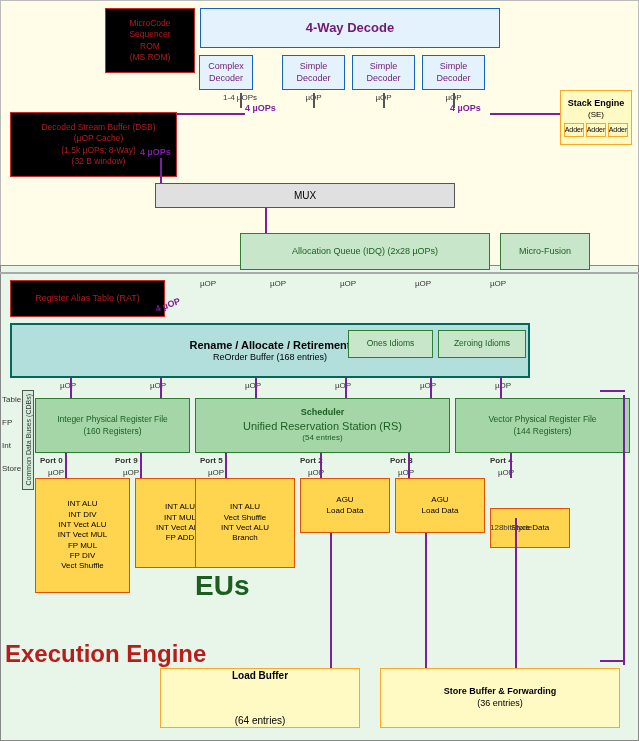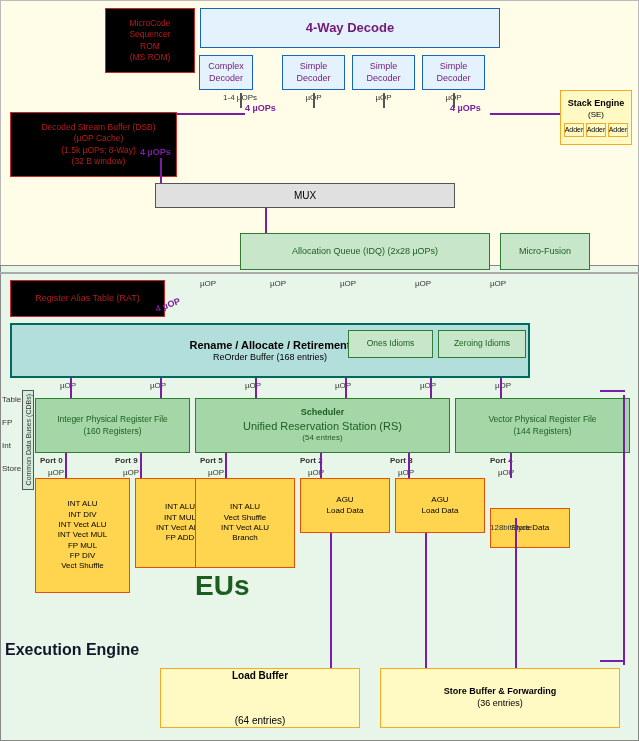--- a/index.html
+++ b/index.html
@@ -286,21 +286,21 @@
   </div>
 
   <div class="box box-gold" style="left:490px;top:478px;width:80px;height:40px;font-size:8px;margin-top:30px;">
     <span style="white-space:pre-line;text-align:center;">Store Data</span>
   </div>
 
   <span style="position:absolute;left:490px;top:523px;font-size:8px;color:#333;">128bit/cycle</span>
 
   <div style="position:absolute;left:195px;top:570px;font-size:28px;font-weight:bold;color:#1b5e20;">EUs</div>
 
-  <div style="position:absolute;left:5px;top:640px;font-size:16px;font-weight:bold;color:#0f172a;line-height:1.2;">Execution
+  <div style="position:absolute;left:5px;top:640px;font-size:24px;font-weight:bold;color:#b91c1c;line-height:1.2;">Execution
 Engine</div>
 
   <div class="box box-yellow-stroke" style="left:160px;top:668px;width:200px;height:60px;font-size:10px;justify-content:space-between;">
     <div style="font-weight:bold;">Load Buffer</div>
     <div>(64 entries)</div>
   </div>
 
   <div class="box box-yellow-stroke" style="left:380px;top:668px;width:240px;height:60px;font-size:9px;">
     <div style="font-weight:bold;">Store Buffer &amp; Forwarding</div>
     <div>(36 entries)</div>

